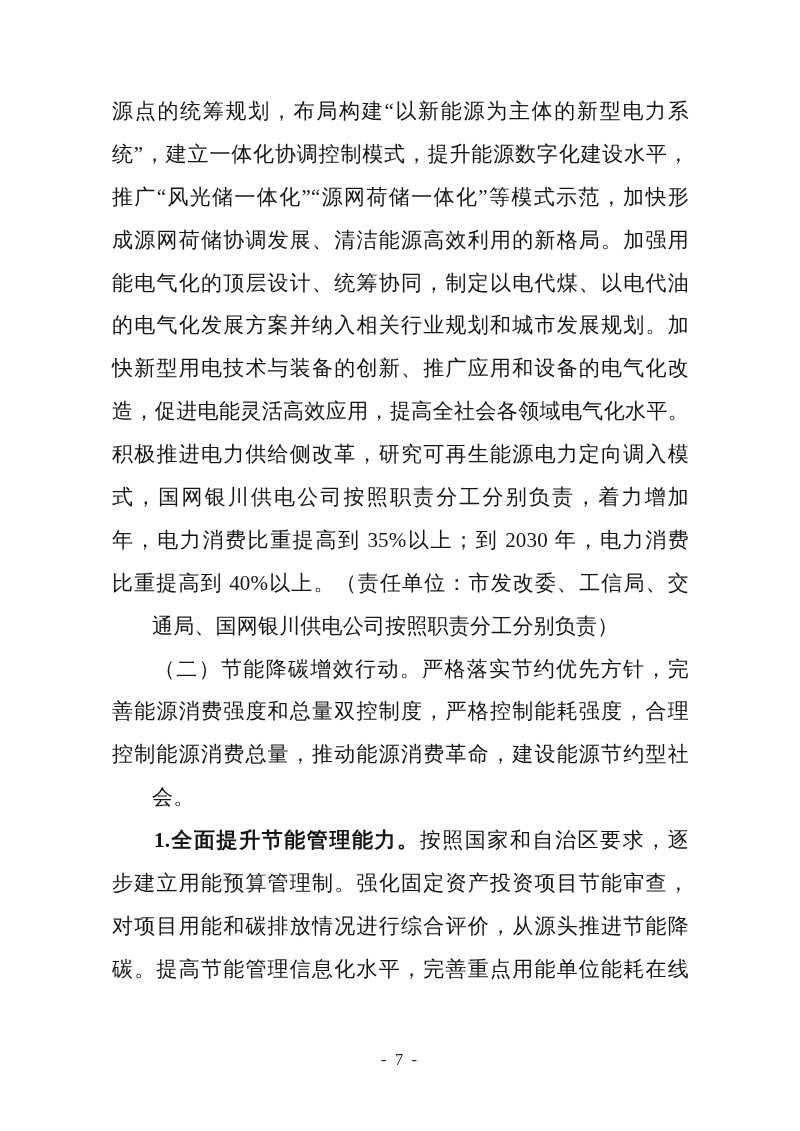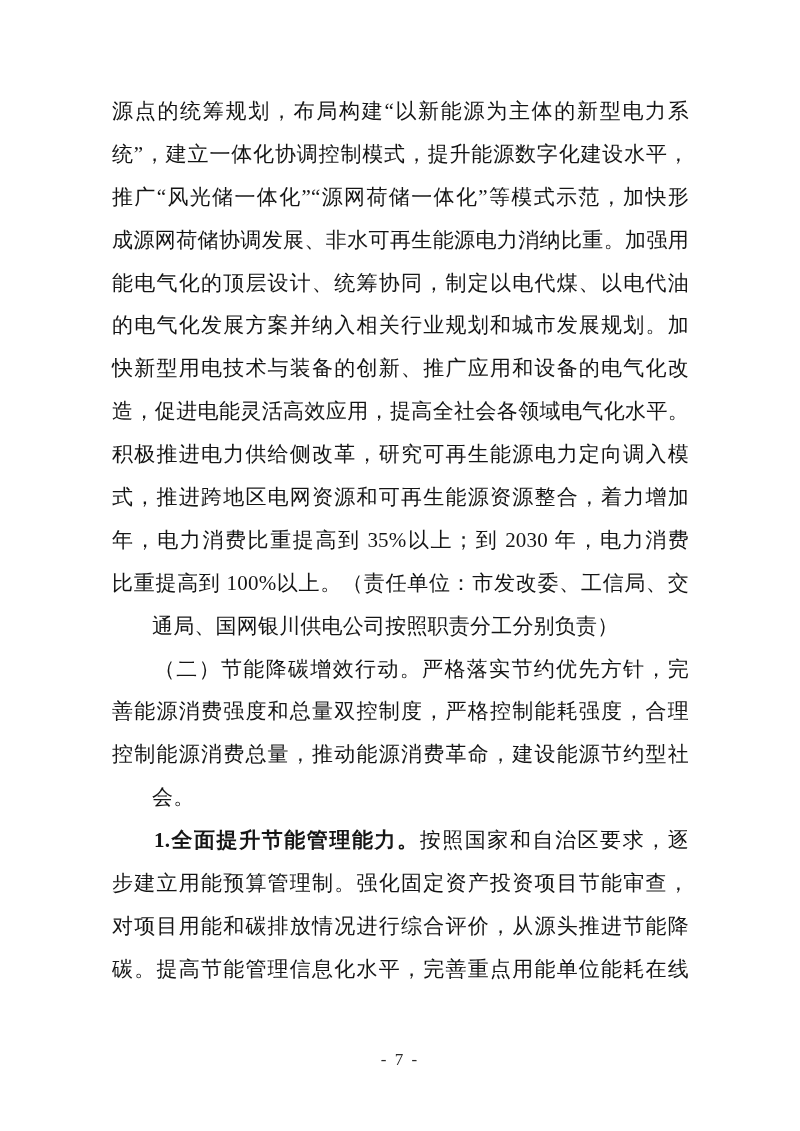--- a/index.html
+++ b/index.html
@@ -44,29 +44,29 @@
   }
 </style>
 </head>
 <body>
 
 <div class="page">
   <div class="text-block" id="text-block">
       <div class="line"><span>源点的统筹规划，布局构建“以新能源为主体的新型电力系</span></div>
       <div class="line"><span>统”，建立一体化协调控制模式，提升能源数字化建设水平，</span></div>
       <div class="line"><span>推广“风光储一体化”“源网荷储一体化”等模式示范，加快形</span></div>
-      <div class="line"><span>成源网荷储协调发展、非水可再生能源电力消纳比重。加强用</span></div>
+      <div class="line"><span>成源网荷储协调发展、清洁能源高效利用的新格局。加强用</span></div>
       <div class="line"><span>能电气化的顶层设计、统筹协同，制定以电代煤、以电代油</span></div>
       <div class="line"><span>的电气化发展方案并纳入相关行业规划和城市发展规划。加</span></div>
       <div class="line"><span>快新型用电技术与装备的创新、推广应用和设备的电气化改</span></div>
       <div class="line"><span>造，促进电能灵活高效应用，提高全社会各领域电气化水平。</span></div>
       <div class="line"><span>积极推进电力供给侧改革，研究可再生能源电力定向调入模</span></div>
-      <div class="line"><span>式，推进跨地区电网资源和可再生能源资源整合，着力增加</span></div>
+      <div class="line"><span>式，国网银川供电公司按照职责分工分别负责，着力增加</span></div>
       <div class="line"><span>年，电力消费比重提高到 35%以上；到 2030 年，电力消费</span></div>
-      <div class="line"><span>比重提高到 100%以上。（责任单位：市发改委、工信局、交</span></div>
+      <div class="line"><span>比重提高到 40%以上。（责任单位：市发改委、工信局、交</span></div>
       <div class="line last"><span>通局、国网银川供电公司按照职责分工分别负责）</span></div>
       <div class="line indent"><span>（二）节能降碳增效行动。严格落实节约优先方针，完</span></div>
       <div class="line"><span>善能源消费强度和总量双控制度，严格控制能耗强度，合理</span></div>
       <div class="line"><span>控制能源消费总量，推动能源消费革命，建设能源节约型社</span></div>
       <div class="line last"><span>会。</span></div>
       <div class="line indent"><b class="lead">1.全面提升节能管理能力。</b><span>按照国家和自治区要求，逐</span></div>
       <div class="line"><span>步建立用能预算管理制。强化固定资产投资项目节能审查，</span></div>
       <div class="line"><span>对项目用能和碳排放情况进行综合评价，从源头推进节能降</span></div>
       <div class="line"><span>碳。提高节能管理信息化水平，完善重点用能单位能耗在线</span></div>
     </div>

